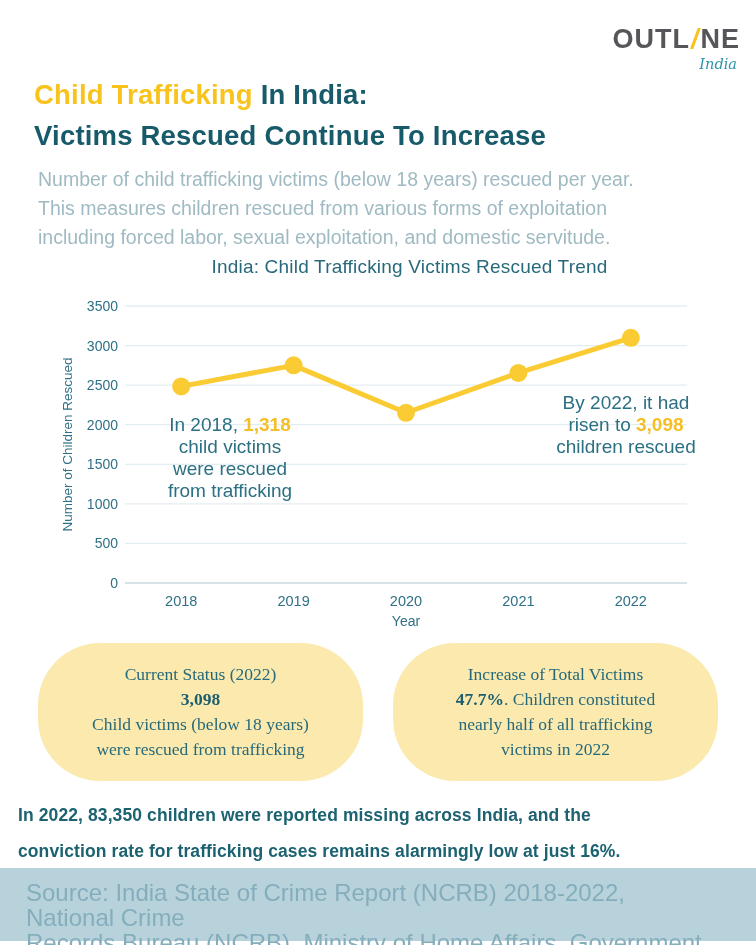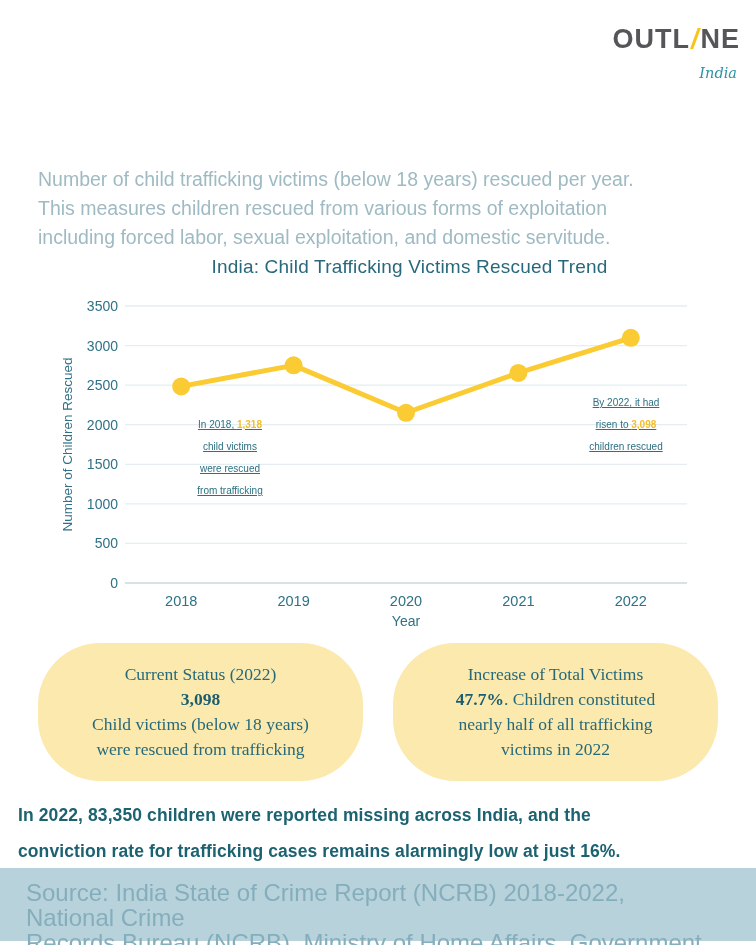--- a/index.html
+++ b/index.html
@@ -16,32 +16,32 @@
   }
   html,body{margin:0;padding:0;background:#e9e9e9;}
   .page{
     position:relative;width:756px;height:945px;background:#ffffff;
     font-family:"Liberation Sans",sans-serif;overflow:hidden;margin:0 auto;
   }
   
   .logo{position:absolute;top:26px;right:16px;text-align:right;line-height:1;}
   .logo-word{font-size:27px;font-weight:700;color:#55555a;letter-spacing:1px;}
   .logo-slash{color:var(--yellow);font-style:italic;font-weight:600;margin:0 1px;}
-  .logo-sub{font-family:"DejaVu Serif",serif;font-style:italic;color:#2E93A6;font-size:14.5px;margin-top:13px;padding-right:3px;}
+  .logo-sub{font-family:"DejaVu Serif",serif;font-style:italic;color:#2E93A6;font-size:14.5px;margin-top:4px;padding-right:3px;}
   
   .title{position:absolute;left:34px;top:74px;margin:0;font-size:27.5px;line-height:41px;font-weight:700;color:var(--teal-dark);letter-spacing:.2px;}
   .t-line{display:block;white-space:pre;}
   .yellow{color:var(--yellow);}
   
   .desc{position:absolute;left:34px;top:161px;margin:4px;font-size:19.5px;line-height:29px;color:var(--desc);white-space:pre-line;}
   
   .chart{position:absolute;left:28px;top:248px;width:700px;height:390px;}
   .chart svg{position:absolute;left:0;top:0;}
   .chart-title{position:absolute;top:8px;left:63px;right:0;text-align:center;font-size:19px;color:#27697B;letter-spacing:.2px;}
-  .ann{position:absolute;font-size:10px;line-height:22px;color:var(--teal-mid);text-align:center;white-space:pre-line;text-decoration:underline;}
+  .ann{position:absolute;font-size:19px;line-height:22px;color:var(--teal-mid);text-align:center;white-space:pre-line;}
   .ann .hl{color:var(--yellow-hl);font-weight:700;}
   .ann1{left:122px;top:166px;width:160px;}
   .ann2{left:307px;top:194px;width:176px;}
   .ann3{left:503px;top:144px;width:190px;}
   
   .boxes{position:absolute;left:38px;top:643px;width:680px;display:flex;gap:30px;}
   .box{flex:1;background:var(--box-bg);border-radius:62px;padding:19px 6px;text-align:center;
        font-size:17.5px;line-height:25px;color:#26697B;white-space:pre-line;box-sizing:border-box;font-family:Liberation Serif, serif;}
   .box .b{font-weight:700;color:#1C5D6E;}
   
@@ -55,20 +55,24 @@
 </head>
 <body>
 
 <div class="page">
 
   <div class="logo">
     <div class="logo-word"><span>OUTL</span><span class="logo-slash">/</span><span>NE</span></div>
     <div class="logo-sub">India</div>
   </div>
 
+  <h1 class="title">
+    <span class="t-line"><span class="yellow">Child Trafficking </span><span>In India:</span></span>
+    <span class="t-line">Victims Rescued Continue To Increase</span>
+  </h1>
 
   <p class="desc">Number of child trafficking victims (below 18 years) rescued per year.
 This measures children rescued from various forms of exploitation
 including forced labor, sexual exploitation, and domestic servitude.</p>
 
   <div class="chart">
     <div class="chart-title">India: Child Trafficking Victims Rescued Trend</div>
     <svg width="700" height="390" viewBox="0 0 700 390">
         <line x1="97" y1="335" x2="659" y2="335" stroke="#c9d8de" stroke-width="1.3"></line>
         <text x="90" y="340" text-anchor="end" font-size="14" fill="#2F7187" font-family="&quot;Liberation Sans&quot;,sans-serif">0</text>

